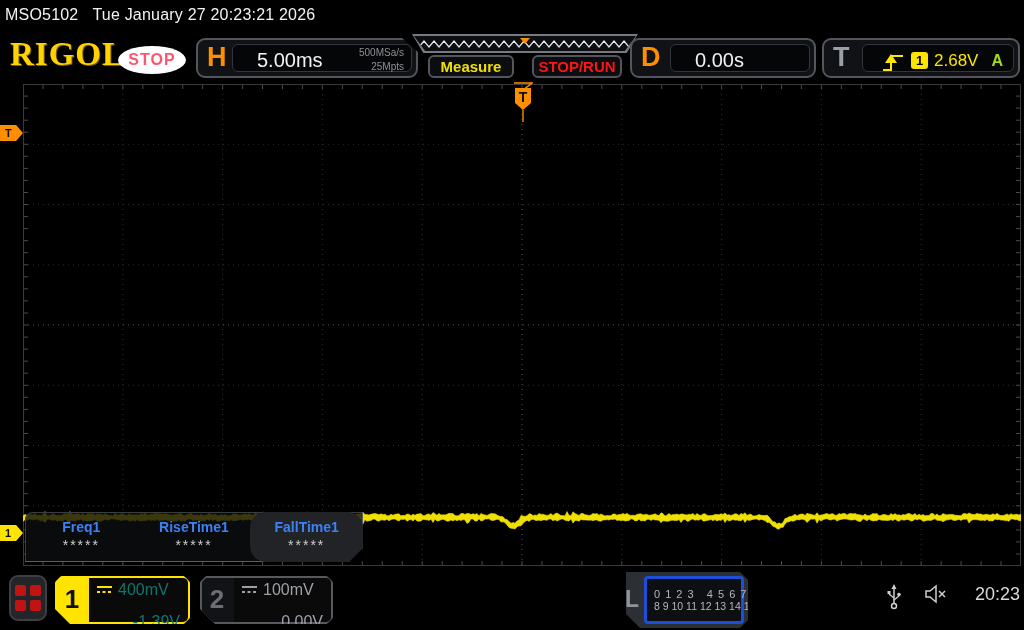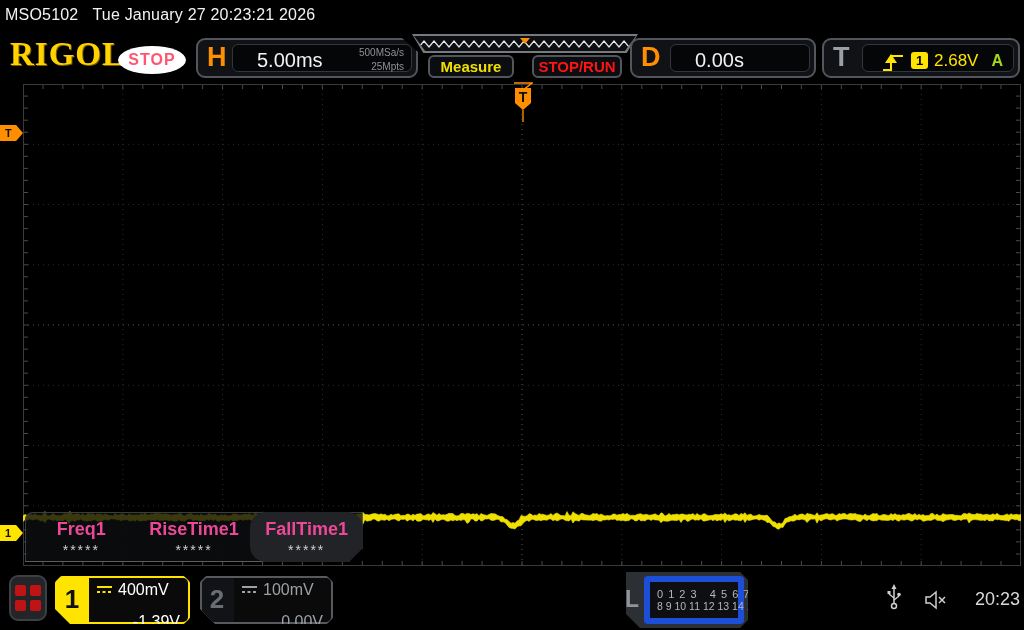--- a/index.html
+++ b/index.html
@@ -80,62 +80,62 @@
   .tag-ch1  { top:525px; background:#ffe400; }
 
   
   .meas { position:absolute; left:25px; top:512px; width:338px; height:50px;
           background:rgba(13,14,16,0.8); border-radius:8px 0 0 0;
           clip-path:polygon(0 0, 100% 0, 100% 36px, 324px 50px, 0 50px);
           box-shadow:inset -1px -1px 0 #5a5d60, inset 1px 1px 0 #3a3d40;
           display:flex; }
   .meas-cell { flex:1; text-align:center; padding-top:7px; }
   .meas-cell.sel { background:#212326; border-radius:16px; }
-  .meas-label { color:#ec4899; font-size:18px; font-weight:bold; }
+  .meas-label { color:#3b82f6; font-size:14px; font-weight:bold; }
   .meas-value { color:#cfcfcf; font-size:14px; letter-spacing:2px; margin-top:2px; }
 
   
   .bottombar { position:absolute; left:0; top:566px; width:1024px; height:64px; }
   .menu-icon { position:absolute; left:9px; top:9px; width:38px; height:46px; background:#232529;
         border:2px solid #3c3f44; border-radius:9px; display:grid;
         grid-template-columns:11px 11px; grid-template-rows:11px 11px; gap:4px;
         align-content:center; justify-content:center; }
   .menu-icon span { background:#c01414; border-radius:2px; }
 
   .chbox { position:absolute; top:10px; height:48px; border-radius:7px; }
   .ch1 { left:55px; width:135px; background:#ffe400;
          clip-path:polygon(6px 0, 129px 0, 135px 6px, 135px 42px, 129px 48px, 15px 48px, 0 33px, 0 6px); }
   .ch1 .num { position:absolute; left:0; top:0; width:34px; height:48px; color:#111;
          font-size:26px; font-weight:bold; text-align:center; line-height:46px; }
   .ch-disp { position:absolute; left:34px; top:2px; right:2px; bottom:2px; background:#0a0a0a;
          border-radius:0 5px 5px 0; padding:3px 8px 0 8px; font-size:16px; }
-  .ch1 .ch-disp { color:#ffffff; }
+  .ch1 .ch-disp { color:#0f766e; }
   .ch2 { left:200px; width:133px; background:#56595e;
          clip-path:polygon(6px 0, 127px 0, 133px 6px, 133px 42px, 127px 48px, 15px 48px, 0 33px, 0 6px); }
   .ch2 .inner-bg { position:absolute; left:2px; top:2px; right:2px; bottom:2px; background:#121316;
          border-radius:5px;
          clip-path:polygon(4px 0, 123px 0, 129px 6px, 129px 40px, 123px 46px, 13px 46px, 0 33px, 0 4px); }
   .ch2 .num { position:absolute; left:0; top:0; width:34px; height:48px; color:#6a6e74;
          font-size:26px; font-weight:bold; text-align:center; line-height:46px; }
   .ch2 .ch-disp { background:#0a0a0a; color:#9da0a4; }
   .ch-line1 { display:flex; align-items:center; gap:6px; }
   .ch-line2 { text-align:right; margin-top:14px; }
 
   .logic-panel { position:absolute; left:618px; top:6px; width:130px; height:56px; background:#2c2f33;
          clip-path:polygon(8px 0, 122px 0, 130px 8px, 130px 48px, 122px 56px, 22px 56px, 8px 42px, 8px 0); }
   .logic-panel .letter-l { position:absolute; left:7px; top:14px; color:#90959c;
          font-size:23px; font-weight:bold; }
   .logic-nums { position:absolute; left:26px; top:4px; right:4px; bottom:4px; background:#0d0f12;
-         border:6px solid #1d4ed8; border-radius:4px; color:#b4b7bb;
+         border:3px solid #1d4ed8; border-radius:4px; color:#b4b7bb;
          display:flex; flex-direction:column; justify-content:center; padding-left:7px; }
   .logic-nums div { white-space:pre; }
   .lrow1 { font-size:11px; letter-spacing:1px; }
   .lrow2 { font-size:10.5px; }
 
-  .status-icons { position:absolute; right:4px; top:18px; display:flex; align-items:flex-end; gap:24px; }
+  .status-icons { position:absolute; right:4px; top:18px; display:flex; align-items:flex-start; gap:24px; }
   .clock { color:#d9d9d9; font-size:18px; }
 </style>
 </head>
 <body>
 
 <div id="screen">
 
   <div class="topbar">
     <span class="model">MSO5102</span>
     <span>Tue January 27 20:23:21 2026</span>

